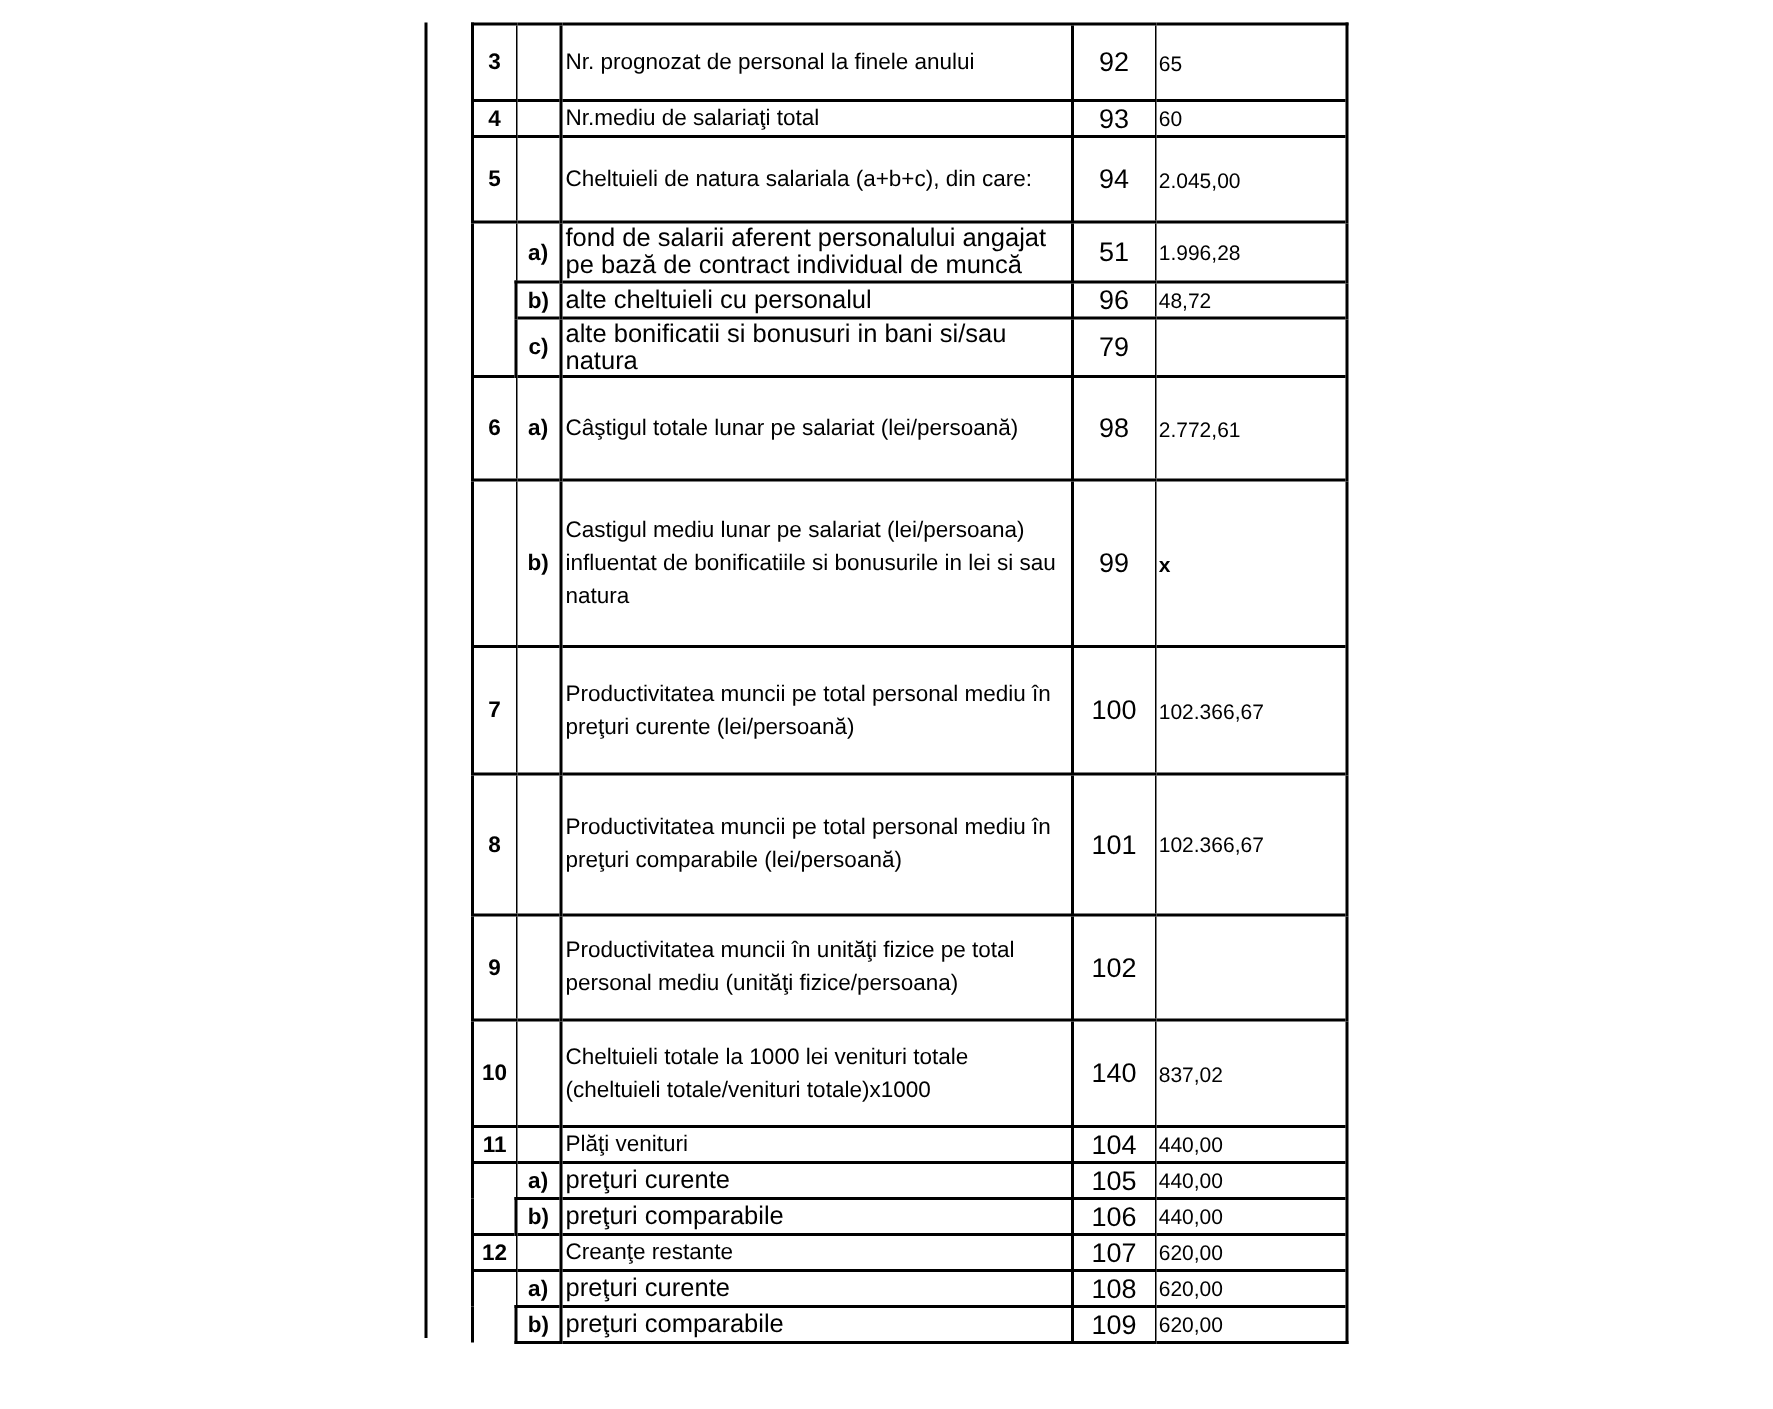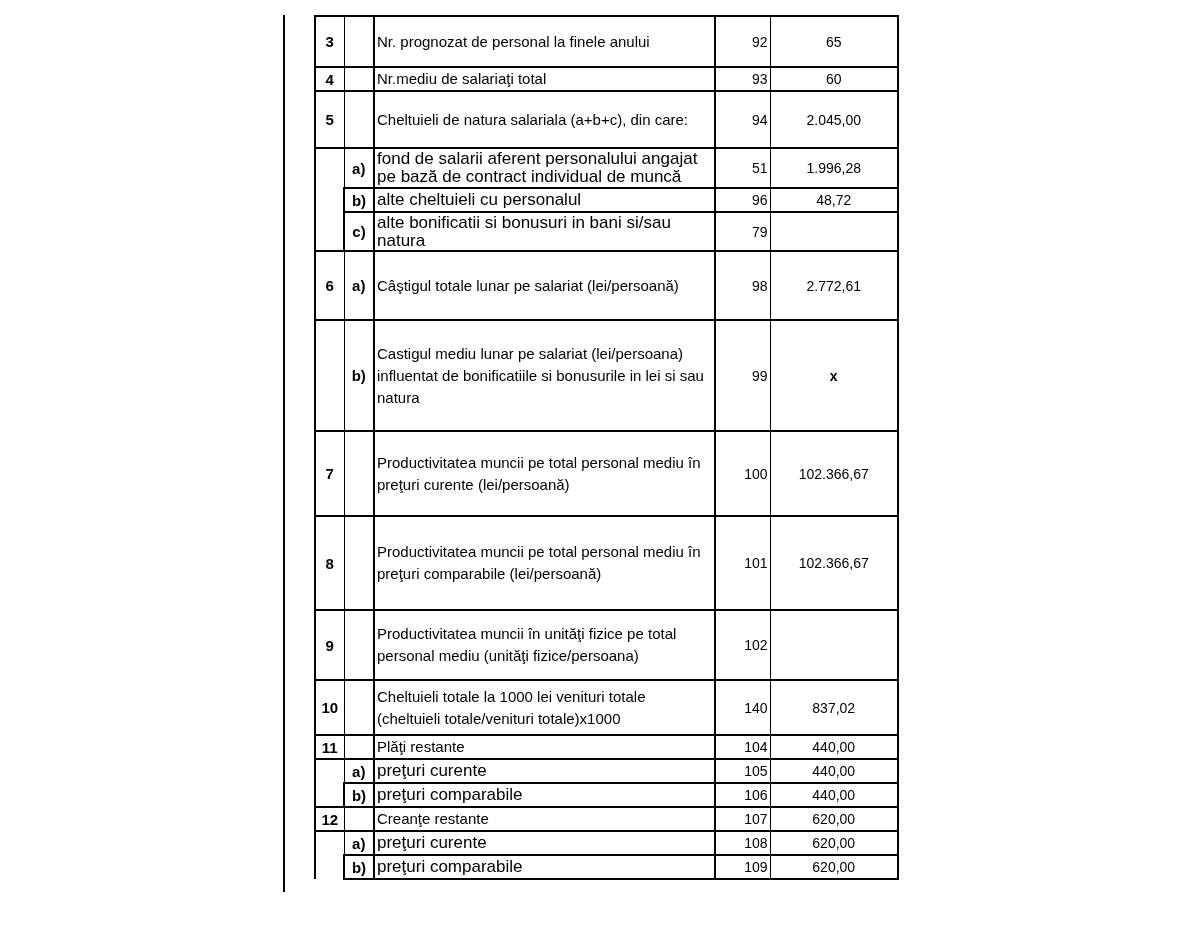--- a/index.html
+++ b/index.html
@@ -12,22 +12,22 @@
   table.grid tr.thick td { border-top: 2px solid #000; }
   col.c-num { width: 29px; }
   col.c-sub { width: 30px; }
   col.c-label { width: 341px; }
   col.c-code { width: 55px; }
   col.c-val { width: 128px; }
   td.num { text-align: center; font-weight: bold; font-size: 15px; }
   td.sub { text-align: center; font-weight: bold; font-size: 15px; }
   td.label { font-size: 15px; line-height: 22px; vertical-align: top; font-weight: normal; border-left: 2px solid #000 !important; }
   td.label.small { font-weight: normal; font-size: 17px; line-height: 18px; }
-  td.code { text-align: right; font-size: 14px; vertical-align: bottom; border-left: 2px solid #000 !important; }
-  td.val { text-align: center; font-size: 14px; vertical-align: bottom; margin-top: 12px; }
+  td.code { text-align: center; font-size: 18px; vertical-align: bottom; border-left: 2px solid #000 !important; }
+  td.val { text-align: left; font-size: 14px; vertical-align: bottom; margin-top: 12px; }
   td.val.mid { vertical-align: middle; font-weight: bold; }
   td.nb-bot { border-bottom: none !important; }
   td.num, td.sub { border-right: 1px solid #000; }
   table.grid tr:last-child td { border-bottom: 2px solid #000; }
   table.grid td:first-child { border-left: 2px solid #000; }
   table.grid td:last-child { border-right: 2px solid #000; }
 </style>
 </head>
 <body>
 
@@ -110,31 +110,31 @@
       <td class="code">101</td>
       <td class="val">102.366,67</td>
     </tr>
     <tr class="thick" style="height:70px">
       <td class="num">9</td>
       <td class="sub"></td>
       <td class="label">Productivitatea muncii în unităţi fizice pe total personal mediu (unităţi fizice/persoana)</td>
       <td class="code">102</td>
       <td class="val"></td>
     </tr>
-    <tr class="thick" style="height:55px">
+    <tr class="thick" style="height:71px">
       <td class="num">10</td>
       <td class="sub"></td>
       <td class="label">Cheltuieli totale la 1000 lei venituri totale (cheltuieli totale/venituri totale)x1000</td>
       <td class="code">140</td>
       <td class="val">837,02</td>
     </tr>
     <tr class="thick" style="height:23px">
       <td class="num">11</td>
       <td class="sub"></td>
-      <td class="label">Plăţi restante</td>
+      <td class="label">Plăţi venituri</td>
       <td class="code">104</td>
       <td class="val">440,00</td>
     </tr>
     <tr class="thick" style="height:24px">
       <td class="num nb-bot" rowspan="2"></td>
       <td class="sub">a)</td>
       <td class="label small">preţuri curente</td>
       <td class="code">105</td>
       <td class="val">440,00</td>
     </tr>

